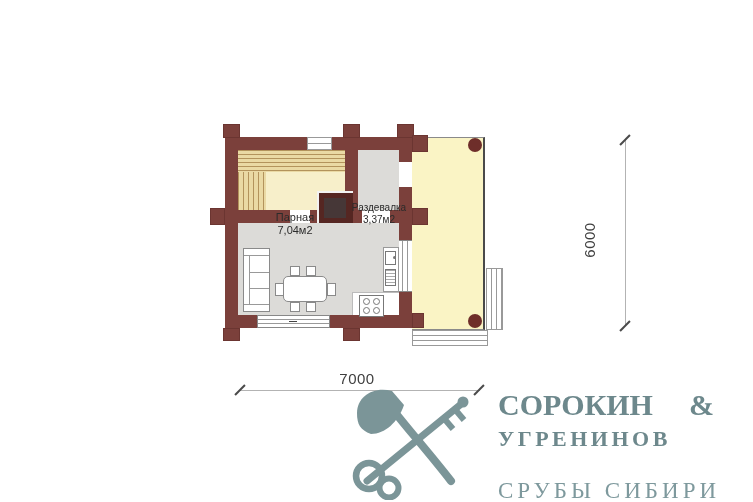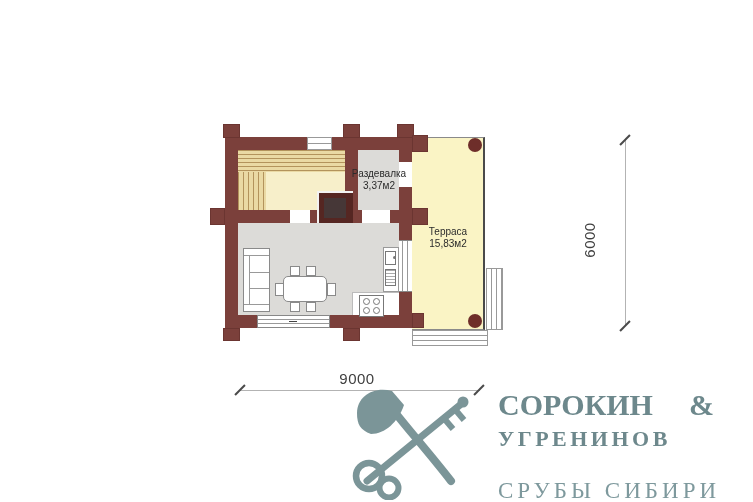--- a/index.html
+++ b/index.html
@@ -7,21 +7,21 @@
           font-family:"Liberation Sans",sans-serif;}
   .abs{position:absolute;}
   .wall{position:absolute;background:#7b403b;}
   .stub{position:absolute;background:#7b403b;box-shadow:inset 0 0 0 1px rgba(60,20,18,.25);}
   .room{position:absolute;}
   .open{position:absolute;background:#fff;}
   .furn{position:absolute;background:#fff;border:1px solid #8a8a8a;box-sizing:border-box;}
   .line{position:absolute;background:#b3b3b3;}
   .tick{position:absolute;width:14px;height:2px;background:#4a4a4a;transform:rotate(-45deg);}
   .roomlabel{position:absolute;text-align:center;color:#2b2b2b;font-size:10px;line-height:12px;}
-  .roomlabel .nm{font-size:inherit;}
+  .roomlabel .nm{font-size:inherit;margin-top:34px;}
   .dimtext{position:absolute;color:#3f3f3f;font-size:15px;letter-spacing:.5px;text-align:center;}
   .post{position:absolute;width:14px;height:14px;border-radius:50%;background:#6e2e2a;}
   .burner{position:absolute;width:7px;height:7px;border:1px solid #777;border-radius:50%;box-sizing:border-box;background:#fff;}
   .chair{position:absolute;background:#fff;border:1px solid #8a8a8a;box-sizing:border-box;}
   #logo-text{position:absolute;left:512px;top:388px;width:216px;color:#6d888c;
              font-family:"Liberation Serif",serif;font-weight:bold;}
   #logo-line1{display:flex;justify-content:space-between;font-size:30px;line-height:34px;}
   #logo-line2{font-size:22px;line-height:34px;letter-spacing:3.5px;white-space:nowrap;}
   #logo-line3{font-size:23px;line-height:30px;letter-spacing:4px;color:#7e999d;font-weight:normal;margin-top:20px;white-space:nowrap;}
 </style>
@@ -106,33 +106,33 @@
     <div class="burner" style="left:13px;top:11px;"></div>
   </div>
 
   <div class="furn" style="left:383px;top:247px;width:16px;height:45px;border-color:#999;">
     <div class="abs" style="left:1px;top:3px;width:11px;height:14px;border:1px solid #777;box-sizing:border-box;"></div>
     <div class="abs" style="left:9px;top:8px;width:3px;height:3px;border-radius:50%;background:#777;"></div>
     <div class="abs" style="left:1px;top:21px;width:11px;height:17px;border:1px solid #777;box-sizing:border-box;
                 background:repeating-linear-gradient(180deg,#aaa 0 1px,#fff 1px 3px);"></div>
   </div>
 
+  <div class="roomlabel" style="left:255px;top:177px;width:80px;font-size:11px;line-height:13px;">
+    <div class="nm">Парная</div>
+    <div>7,04м2</div>
+  </div>
   <div class="roomlabel" style="left:338px;top:168px;width:82px;">
     <div class="nm">Раздевалка</div>
     <div>3,37м2</div>
-  </div>
-  <div class="roomlabel" style="left:408px;top:226px;width:80px;">
-    <div class="nm">Терраса</div>
-    <div>15,83м2</div>
   </div>
 
   <div class="line" style="left:240px;top:390px;width:240px;height:1px;"></div>
   <div class="tick" style="left:233px;top:389px;"></div>
   <div class="tick" style="left:472px;top:389px;"></div>
-  <div class="dimtext" style="left:327px;top:370px;width:60px;">9000</div>
+  <div class="dimtext" style="left:327px;top:370px;width:60px;">7000</div>
 
   <div class="line" style="left:625px;top:140px;width:1px;height:186px;"></div>
   <div class="tick" style="left:618px;top:139px;"></div>
   <div class="tick" style="left:618px;top:325px;"></div>
   <div class="dimtext" style="left:558px;top:225px;width:64px;height:30px;line-height:30px;transform:rotate(-90deg);">6000</div>
 
   <div class="abs" style="left:345px;top:383px;width:400px;height:117px;">
     <span class="abs" style="left:0;top:0;width:140px;height:117px;">
       <svg width="140" height="117" viewBox="0 0 140 117" xmlns="http://www.w3.org/2000/svg">
         <g stroke="#7b9598" fill="none">

